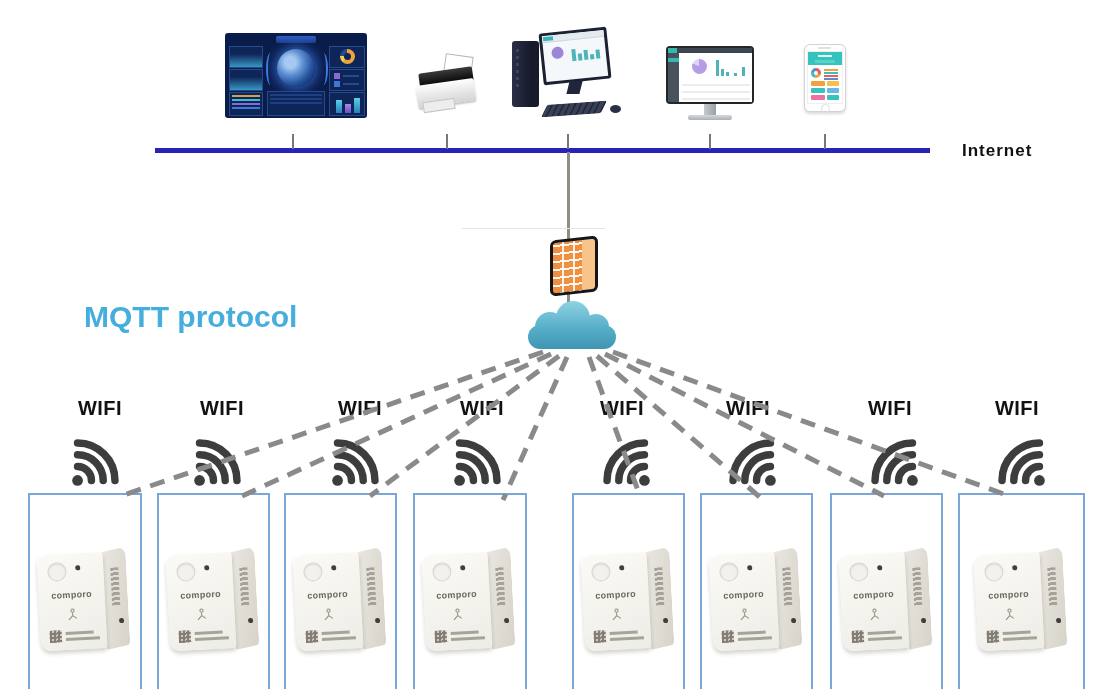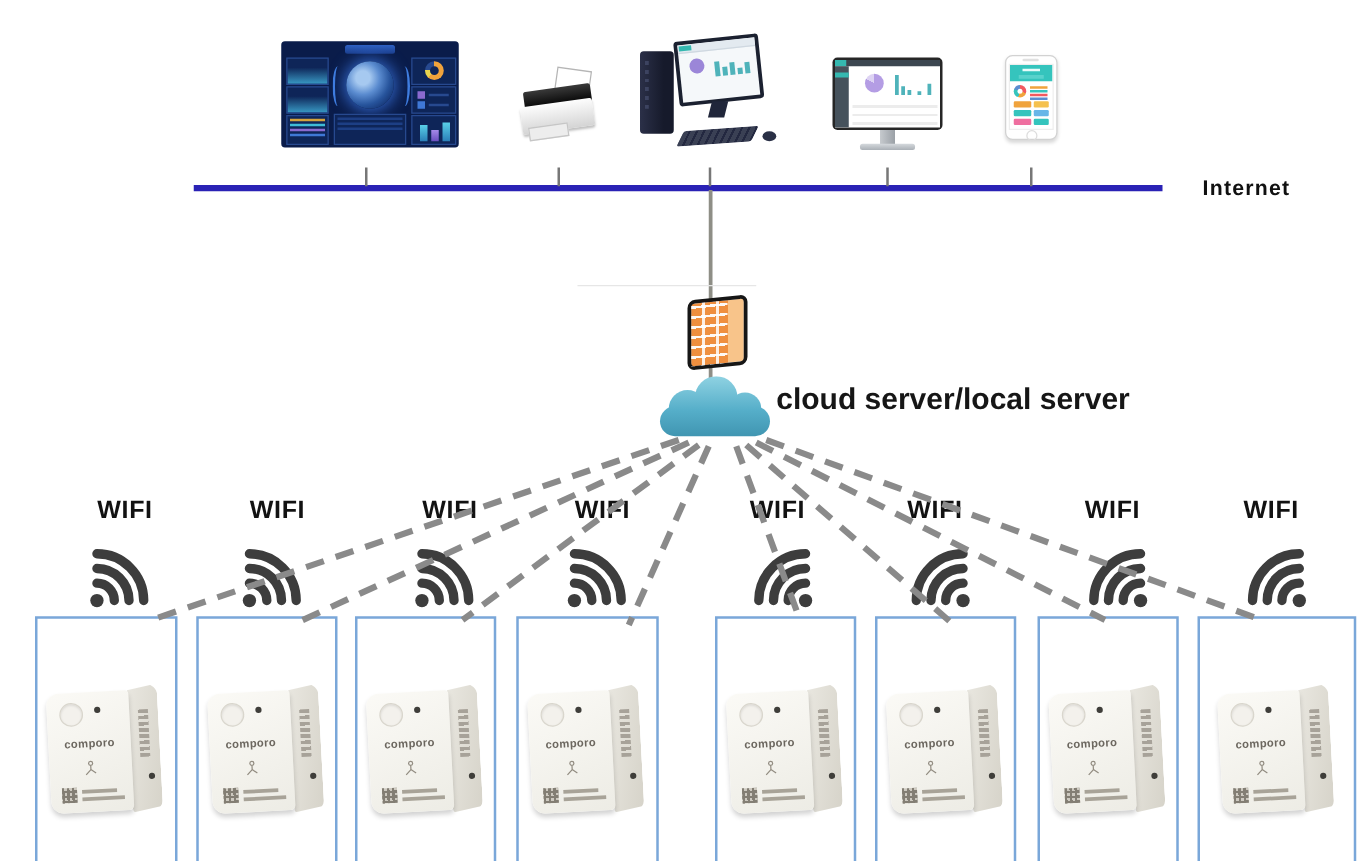--- a/index.html
+++ b/index.html
@@ -527,14 +527,14 @@
       </defs>
       <g fill="url(#cloudGrad)">
         <rect x="2" y="24" width="88" height="24" rx="12"></rect>
         <circle cx="24" cy="26" r="15"></circle>
         <circle cx="47" cy="17" r="17"></circle>
         <circle cx="70" cy="26" r="13"></circle>
       </g>
     </svg>
   </div>
 
-  <div class="abs cloud-label">cloud server/local server</div>
+  <div class="abs mqtt-label">MQTT protocol</div>
 </div>
 
 </body></html>

